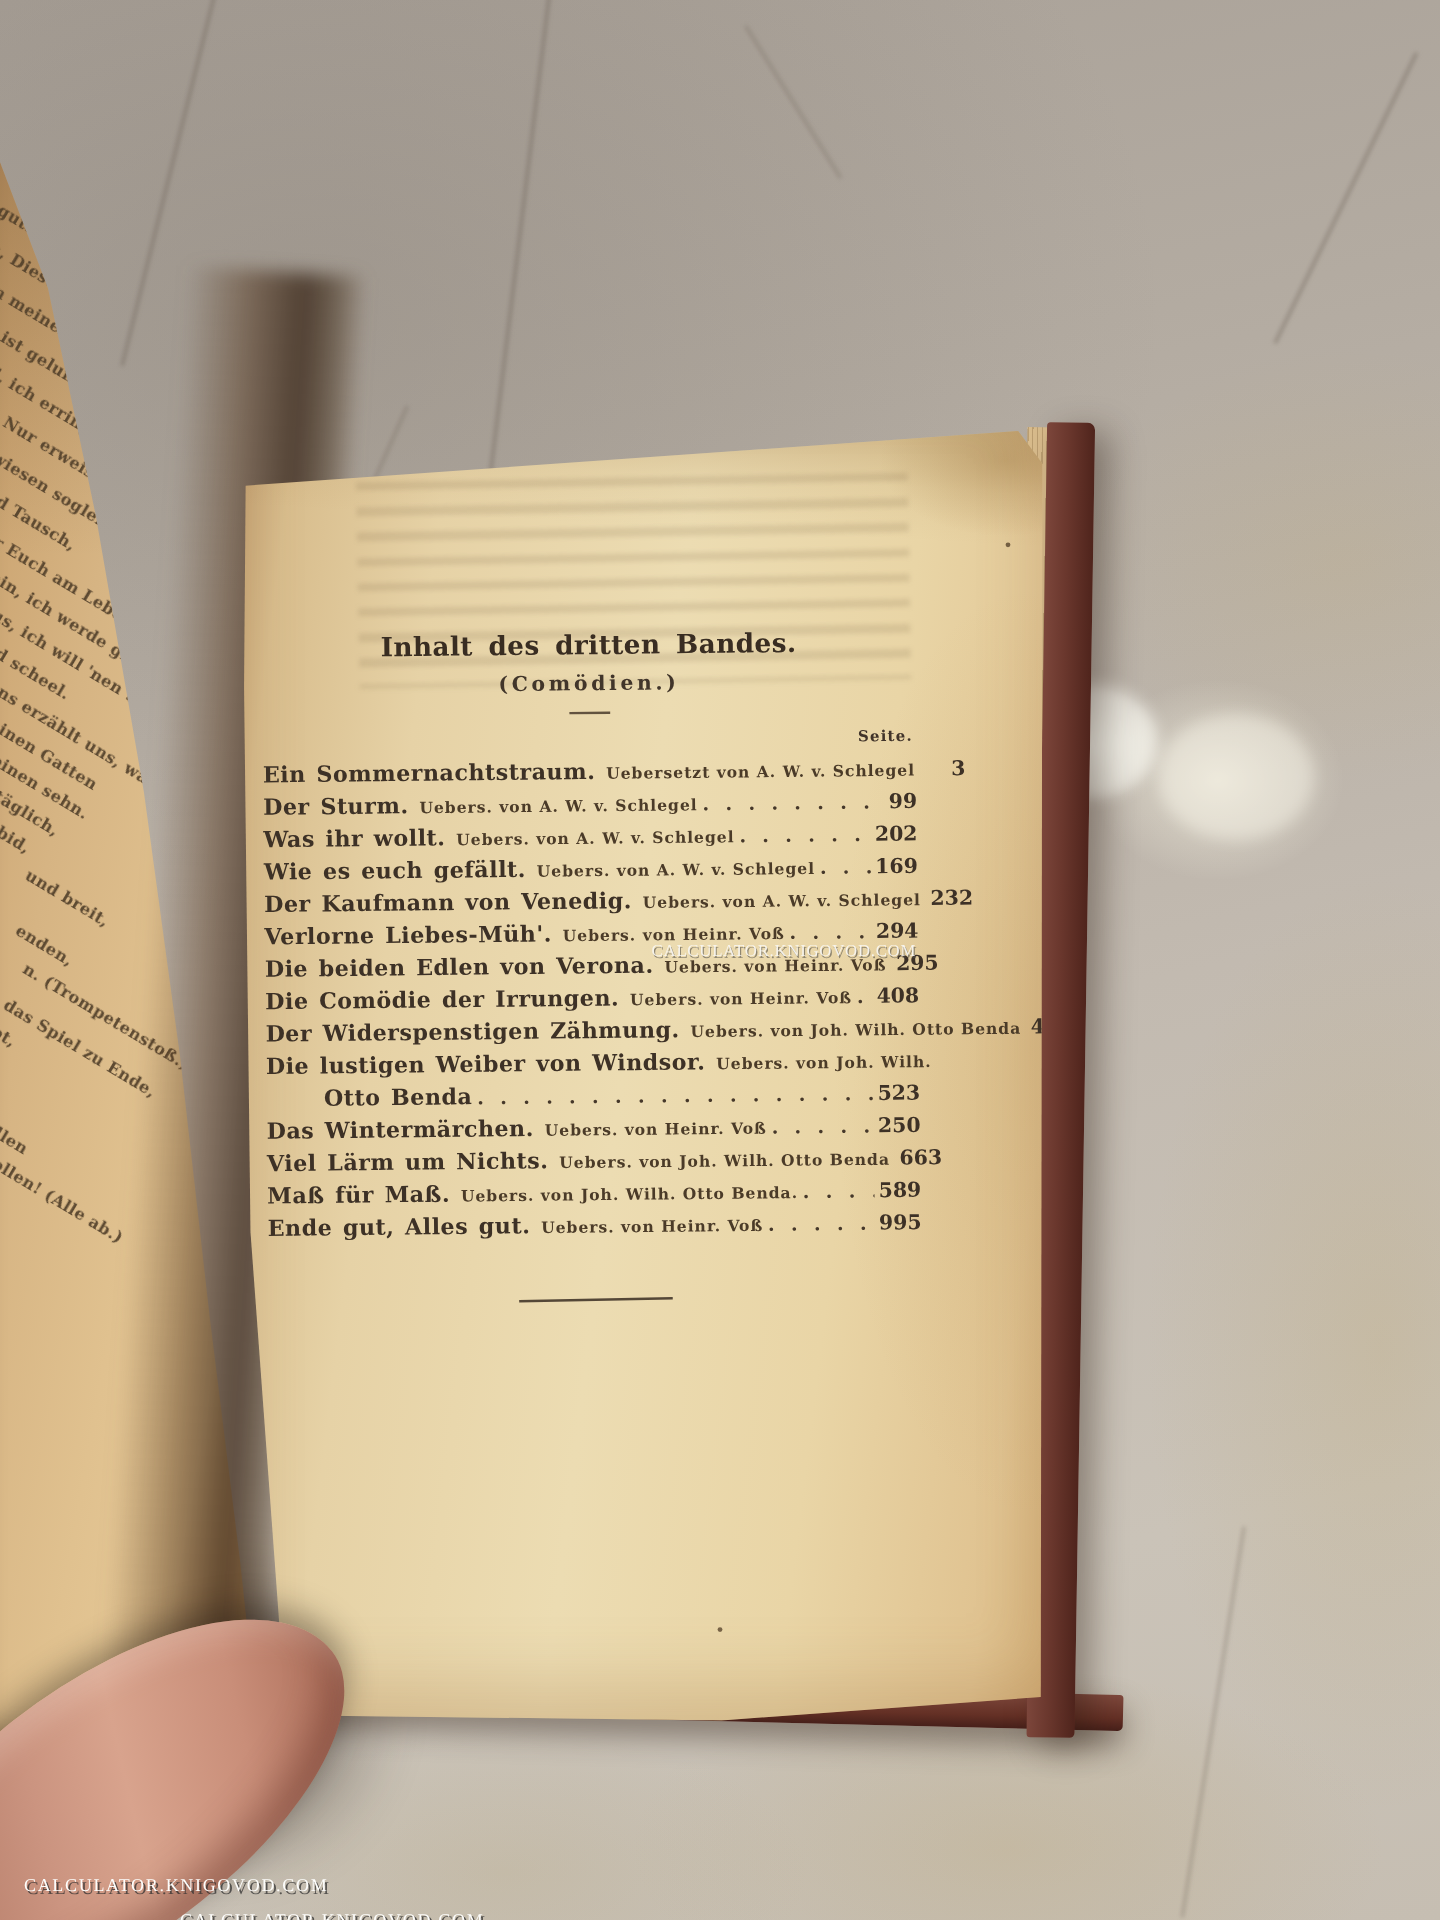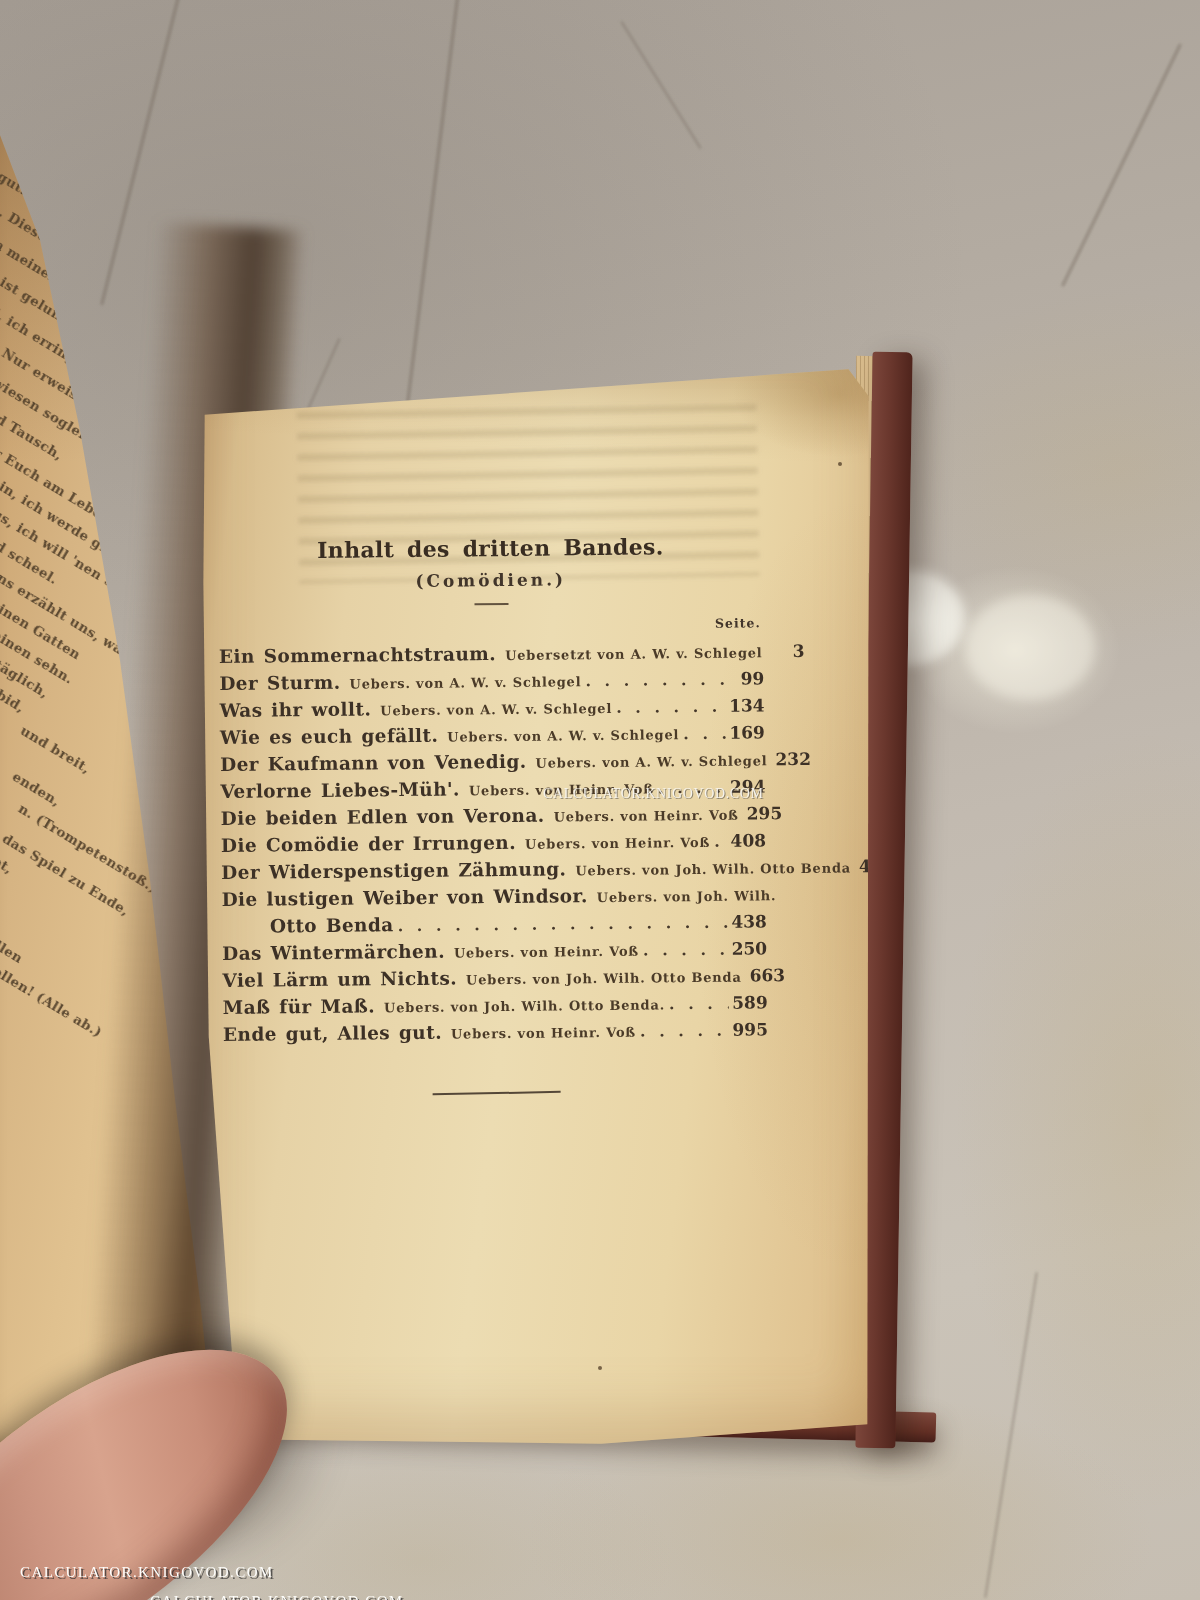--- a/index.html
+++ b/index.html
@@ -37,21 +37,21 @@
   
   .cover-right{position:absolute;left:864px;top:352px;width:40px;height:1096px;transform:rotate(0.9deg);
     background:linear-gradient(90deg,#7c463b 0%,#6a372d 45%,#4f241c 100%);
     border-radius:3px 6px 4px 3px;box-shadow:12px 8px 28px rgba(40,25,15,0.4);}
   .cover-bottom{position:absolute;left:236px;top:1404px;width:700px;height:30px;transform:rotate(1.4deg);
     background:linear-gradient(180deg,#7f493d 0%,#643025 65%,#47201a 100%);
     border-radius:2px 3px 4px 3px;box-shadow:0 12px 26px rgba(40,25,15,0.45);}
   .pages-edge{position:absolute;left:850px;top:356px;width:22px;height:720px;transform:rotate(1deg);
     background:repeating-linear-gradient(90deg, rgba(120,90,50,0.3) 0 1px, rgba(0,0,0,0) 1px 4px), #d9bc8c;}
   
-  .main-page{position:absolute;left:198px;top:366px;width:672px;height:1082px;
+  .main-page{position:absolute;left:198px;top:356px;width:672px;height:1082px;
     clip-path:polygon(1% 4.5%, 96.8% 0.3%, 99.8% 2.8%, 99.6% 97.8%, 60% 99.6%, 6% 99.2%, 1.6% 62%, 0.8% 20%);
     background:
       radial-gradient(150px 90px at 640px 28px, rgba(150,110,55,0.32), transparent 70%),
       radial-gradient(220px 520px at 660px 520px, rgba(160,120,60,0.13), transparent 75%),
       linear-gradient(183deg, rgba(140,100,50,0.3) 0%, rgba(140,100,50,0.07) 5%, rgba(0,0,0,0) 9%),
       linear-gradient(97deg, #c3a172 0%, #d8bd8d 6%, #e6d2a6 22%, #ecdcb2 48%, #e9d5a6 72%, #e0c391 92%, #d5b27b 100%);
     box-shadow:inset 0 -34px 54px rgba(150,105,55,0.25);}
   .ghost{position:absolute;left:100px;top:42px;width:460px;height:172px;
     background:repeating-linear-gradient(180deg, rgba(122,102,68,0.17) 0px, rgba(122,102,68,0.17) 7px, rgba(0,0,0,0) 7px, rgba(0,0,0,0) 21px);
     filter:blur(2.2px);transform:rotate(-1deg);}
@@ -152,21 +152,21 @@
         <div class="row">
           <span class="t">Der Sturm.</span>
           <span class="tr">Uebers. von A. W. v. Schlegel</span>
           <span class="dots"></span>
           <span class="pg">99</span>
         </div>
         <div class="row">
           <span class="t">Was ihr wollt.</span>
           <span class="tr">Uebers. von A. W. v. Schlegel</span>
           <span class="dots"></span>
-          <span class="pg">134</span>
+          <span class="pg">202</span>
         </div>
         <div class="row">
           <span class="t">Wie es euch gefällt.</span>
           <span class="tr">Uebers. von A. W. v. Schlegel</span>
           <span class="dots"></span>
           <span class="pg">169</span>
         </div>
         <div class="row">
           <span class="t">Der Kaufmann von Venedig.</span>
           <span class="tr">Uebers. von A. W. v. Schlegel</span>
@@ -199,21 +199,21 @@
         </div>
         <div class="row">
           <span class="t">Die lustigen Weiber von Windsor.</span>
           <span class="tr">Uebers. von Joh. Wilh.</span>
           <span class="dots hidden"></span>
           <span class="pg"></span>
         </div>
         <div class="row indent">
           <span class="t">Otto Benda</span>
           <span class="dots"></span>
-          <span class="pg">438</span>
+          <span class="pg">523</span>
         </div>
         <div class="row">
           <span class="t">Das Wintermärchen.</span>
           <span class="tr">Uebers. von Heinr. Voß</span>
           <span class="dots"></span>
           <span class="pg">250</span>
         </div>
         <div class="row">
           <span class="t">Viel Lärm um Nichts.</span>
           <span class="tr">Uebers. von Joh. Wilh. Otto Benda</span>

